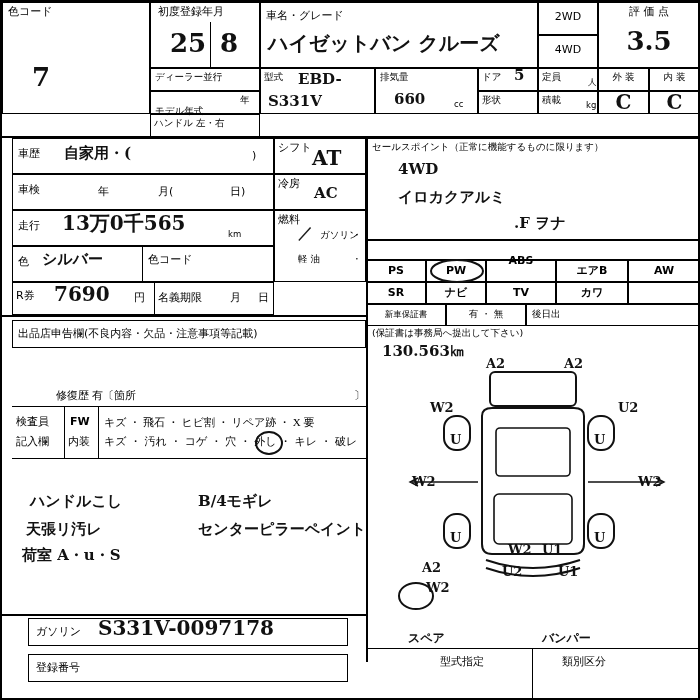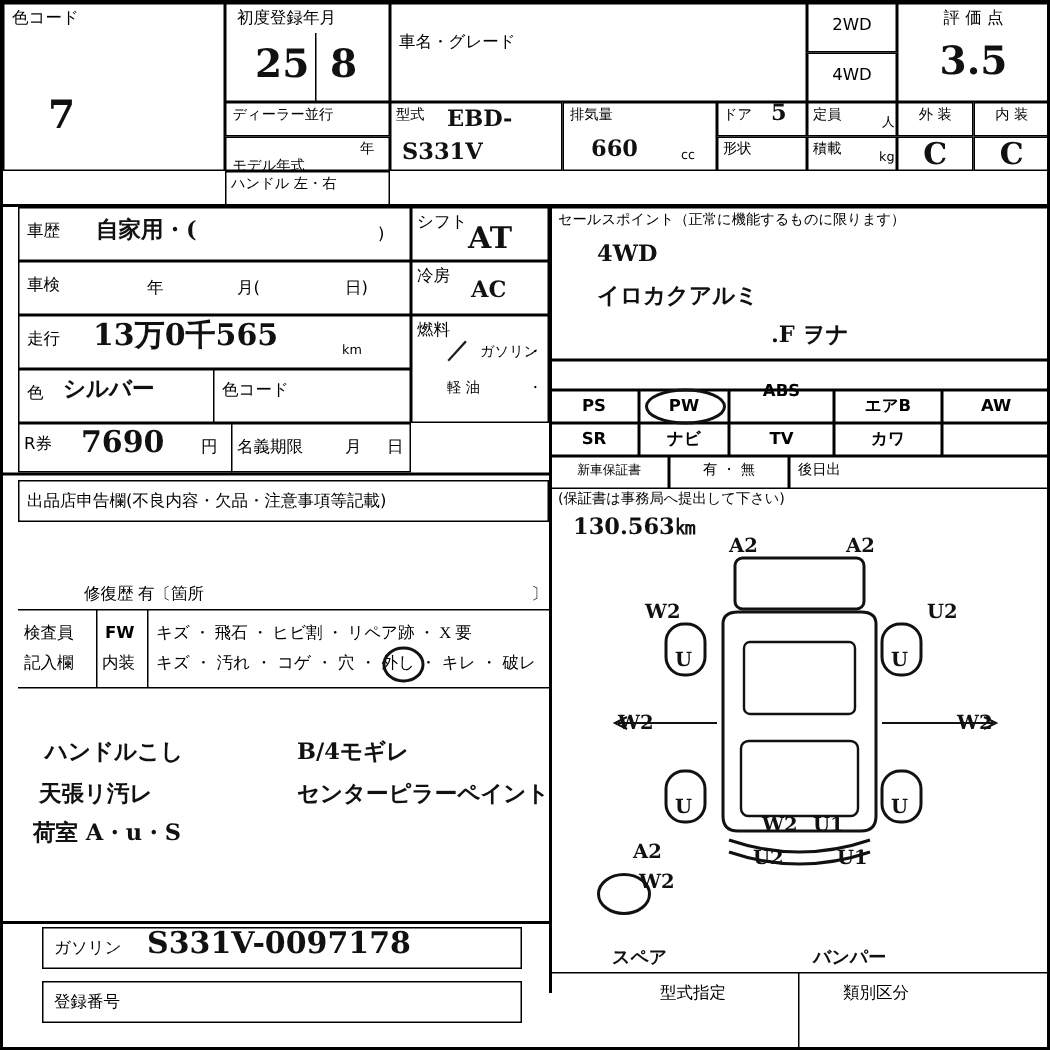--- a/index.html
+++ b/index.html
@@ -29,21 +29,22 @@
   <div class="lbl" style="left:6px;top:4px;">色コード</div>
   <div class="hw big" style="left:30px;top:60px;">7</div>
 
   <div class="cell" style="left:148px;top:0;width:110px;height:66px;"></div>
   <div class="lbl" style="left:156px;top:4px;">初度登録年月</div>
   <div class="hw big" style="left:168px;top:26px;">25</div>
   <div class="hw big" style="left:218px;top:26px;">8</div>
   <div class="vline" style="left:208px;top:20px;height:46px;"></div>
 
   <div class="cell" style="left:258px;top:0;width:278px;height:66px;"></div>
-  <div class="lbl" style="left:264px;top:20px;">車名・グレード</div>
+  <div class="lbl" style="left:264px;top:8px;">車名・グレード</div>
+  <div class="hw mid" style="left:266px;top:28px;letter-spacing:0px;">ハイゼットバン クルーズ</div>
 
   <div class="cell" style="left:536px;top:0;width:60px;height:33px;"></div>
   <div class="lbl ctr" style="left:536px;top:9px;width:60px;">2WD</div>
   <div class="cell" style="left:536px;top:33px;width:60px;height:33px;"></div>
   <div class="lbl ctr" style="left:536px;top:42px;width:60px;">4WD</div>
 
   <div class="cell" style="left:596px;top:0;width:102px;height:66px;"></div>
   <div class="lbl ctr" style="left:596px;top:4px;width:102px;">評 価 点</div>
   <div class="hw big ctr" style="left:596px;top:24px;width:102px;">3.5</div>
 

